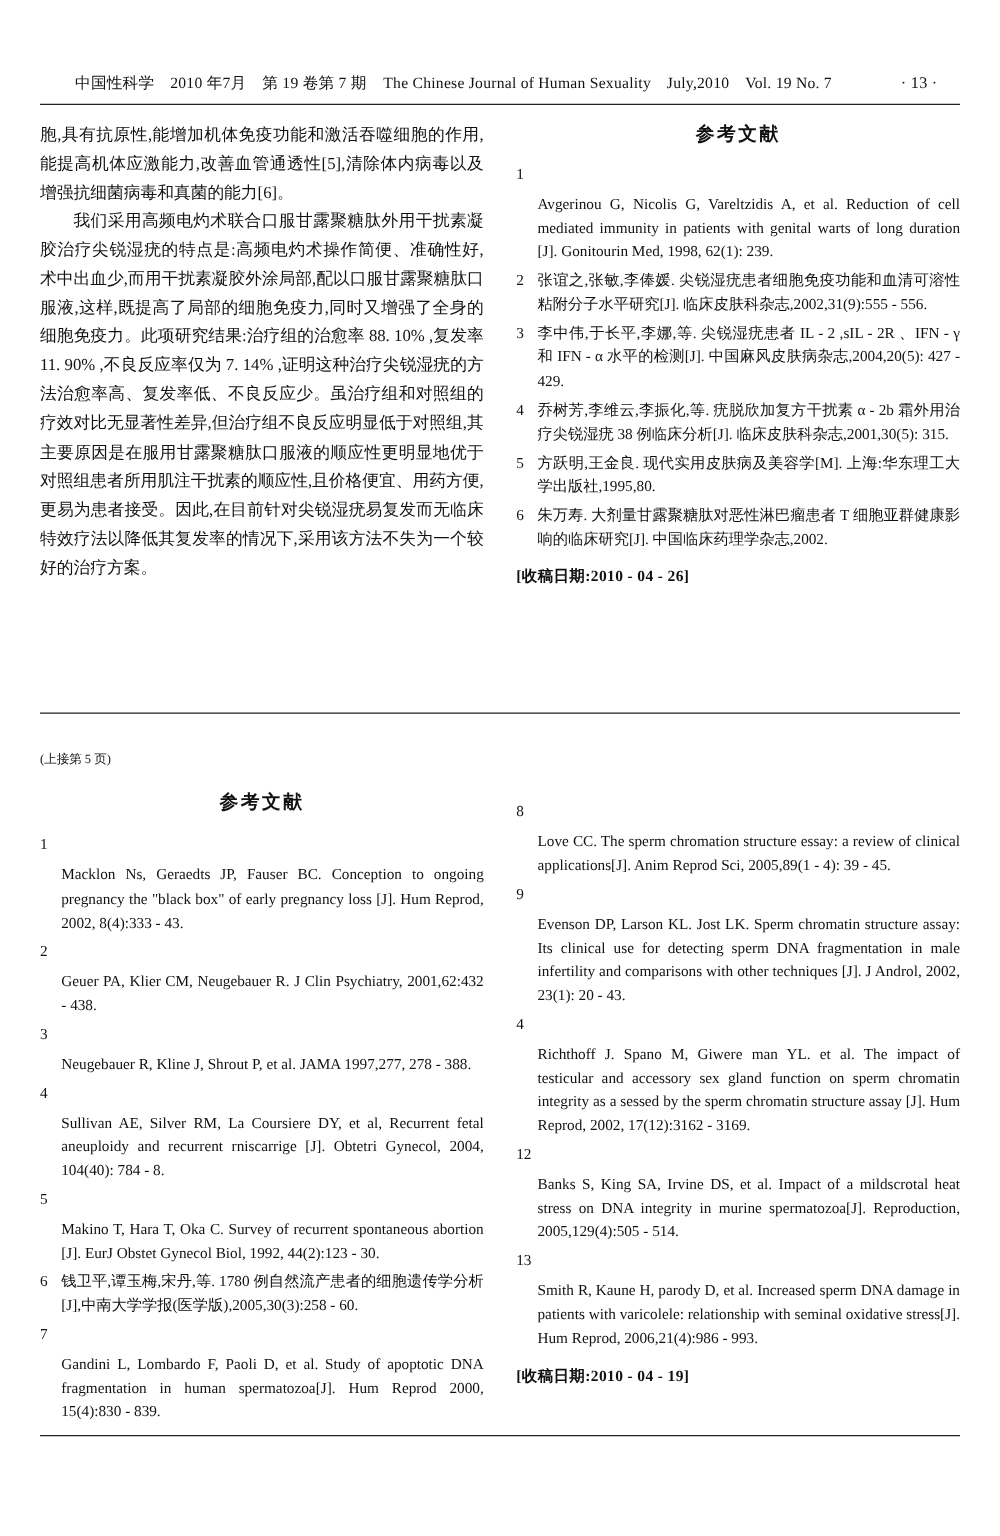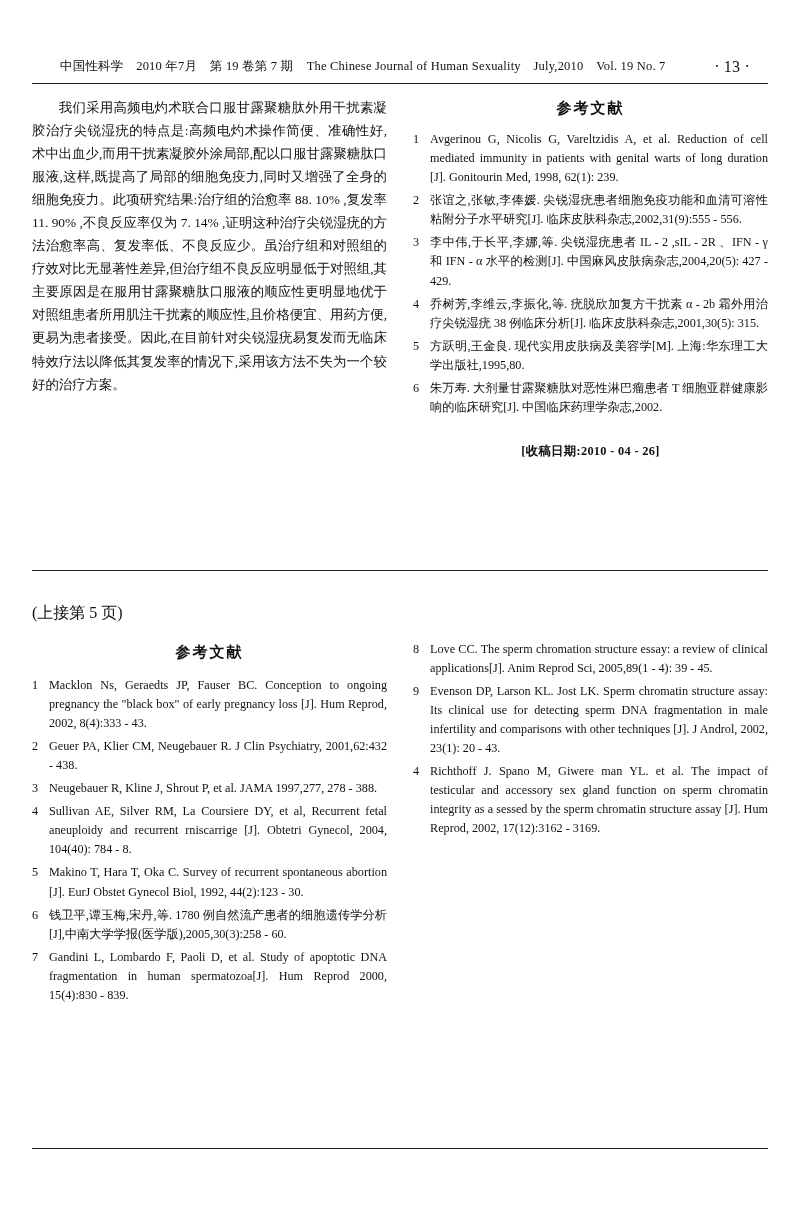--- a/index.html
+++ b/index.html
@@ -36,21 +36,21 @@
   }
   .running-head .rh-cn {
     font-family: "Liberation Serif", "DejaVu Serif", serif;
     text-align: center;
   }
   .running-head .rh-en {
     font-family: Liberation Serif, serif;
   }
   .running-head .rh-page {
     float: right;
-    font-size: 16px;
+    font-size: 13px;
   }
   .rule {
     position: absolute;
     left: 32px;
     width: 736px;
     height: 0;
     border-top: 1.2px solid #222;
   }
   #rule-top { top: 83px; }
   #rule-mid { top: 570px; }
@@ -108,42 +108,43 @@
     text-align: left;
     font-size: 12.2px;
   }
   .ref-text {
     flex: 1 1 auto;
     text-align: justify;
     font-family: Liberation Serif, serif;
   }
   .ref-text.en {
     font-family: "Liberation Serif", "DejaVu Serif", serif;
+    margin-top: 24px;
   }
   .received {
-    margin-top: 24px;
-    text-align: center;
+    margin-top: 10px;
+    text-align: left;
     font-weight: bold;
     font-size: 12.4px;
     letter-spacing: 0.3px;
   }
 
   
   #lower-left {
     left: 32px;
     top: 600px;
     width: 355px;
   }
   #lower-right {
     left: 413px;
     top: 640px;
     width: 355px;
   }
   .cont-note {
-    font-size: 16px;
+    font-size: 10px;
     margin-bottom: 14px;
   }
   .lower-title {
     text-align: center;
     font-weight: bold;
     font-size: 15px;
     letter-spacing: 2px;
     margin: 0 0 12px 0;
   }
 </style>
@@ -155,20 +156,21 @@
   <div class="running-head">
     <span class="rh-page">· 13 ·</span>
     <span class="rh-cn">中国性科学　2010 年7月　第 19 卷第 7 期</span>
     <span>&nbsp;&nbsp;</span>
     <span class="rh-en">The Chinese Journal of Human Sexuality　July,2010　Vol. 19 No. 7</span>
   </div>
 
   <div class="rule" id="rule-top"></div>
 
   <div class="col cn-body" id="upper-left">
+    <div>胞,具有抗原性,能增加机体免疫功能和激活吞噬细胞的作用,能提高机体应激能力,改善血管通透性[5],清除体内病毒以及增强抗细菌病毒和真菌的能力[6]。</div>
     <div class="indent">我们采用高频电灼术联合口服甘露聚糖肽外用干扰素凝胶治疗尖锐湿疣的特点是:高频电灼术操作简便、准确性好,术中出血少,而用干扰素凝胶外涂局部,配以口服甘露聚糖肽口服液,这样,既提高了局部的细胞免疫力,同时又增强了全身的细胞免疫力。此项研究结果:治疗组的治愈率 88. 10% ,复发率 11. 90% ,不良反应率仅为 7. 14% ,证明这种治疗尖锐湿疣的方法治愈率高、复发率低、不良反应少。虽治疗组和对照组的疗效对比无显著性差异,但治疗组不良反应明显低于对照组,其主要原因是在服用甘露聚糖肽口服液的顺应性更明显地优于对照组患者所用肌注干扰素的顺应性,且价格便宜、用药方便,更易为患者接受。因此,在目前针对尖锐湿疣易复发而无临床特效疗法以降低其复发率的情况下,采用该方法不失为一个较好的治疗方案。</div>
   </div>
 
   <div class="col" id="upper-right">
     <div class="section-title">参考文献</div>
     <div class="ref-list">
       <div class="ref-item">
         <div class="ref-num">1</div>
         <div class="ref-text en">Avgerinou G, Nicolis G, Vareltzidis A, et al. Reduction of cell mediated immunity in patients with genital warts of long duration [J]. Gonitourin Med, 1998, 62(1): 239.</div>
       </div>
@@ -240,18 +242,27 @@
         <div class="ref-text en">Love CC. The sperm chromation structure essay: a review of clinical applications[J]. Anim Reprod Sci, 2005,89(1 - 4): 39 - 45.</div>
       </div>
       <div class="ref-item">
         <div class="ref-num">9</div>
         <div class="ref-text en">Evenson DP, Larson KL. Jost LK. Sperm chromatin structure assay: Its clinical use for detecting sperm DNA fragmentation in male infertility and comparisons with other techniques [J]. J Androl, 2002, 23(1): 20 - 43.</div>
       </div>
       <div class="ref-item">
         <div class="ref-num">4</div>
         <div class="ref-text en">Richthoff J. Spano M, Giwere man YL. et al. The impact of testicular and accessory sex gland function on sperm chromatin integrity as a sessed by the sperm chromatin structure assay [J]. Hum Reprod, 2002, 17(12):3162 - 3169.</div>
       </div>
+      <div class="ref-item">
+        <div class="ref-num">12</div>
+        <div class="ref-text en">Banks S, King SA, Irvine DS, et al. Impact of a mildscrotal heat stress on DNA integrity in murine spermatozoa[J]. Reproduction, 2005,129(4):505 - 514.</div>
+      </div>
+      <div class="ref-item">
+        <div class="ref-num">13</div>
+        <div class="ref-text en">Smith R, Kaune H, parody D, et al. Increased sperm DNA damage in patients with varicolele: relationship with seminal oxidative stress[J]. Hum Reprod, 2006,21(4):986 - 993.</div>
+      </div>
     </div>
+    <div class="received">[收稿日期:2010 - 04 - 19]</div>
   </div>
 
   <div class="rule" id="rule-bottom"></div>
 
 </div>
 
 </body></html>

